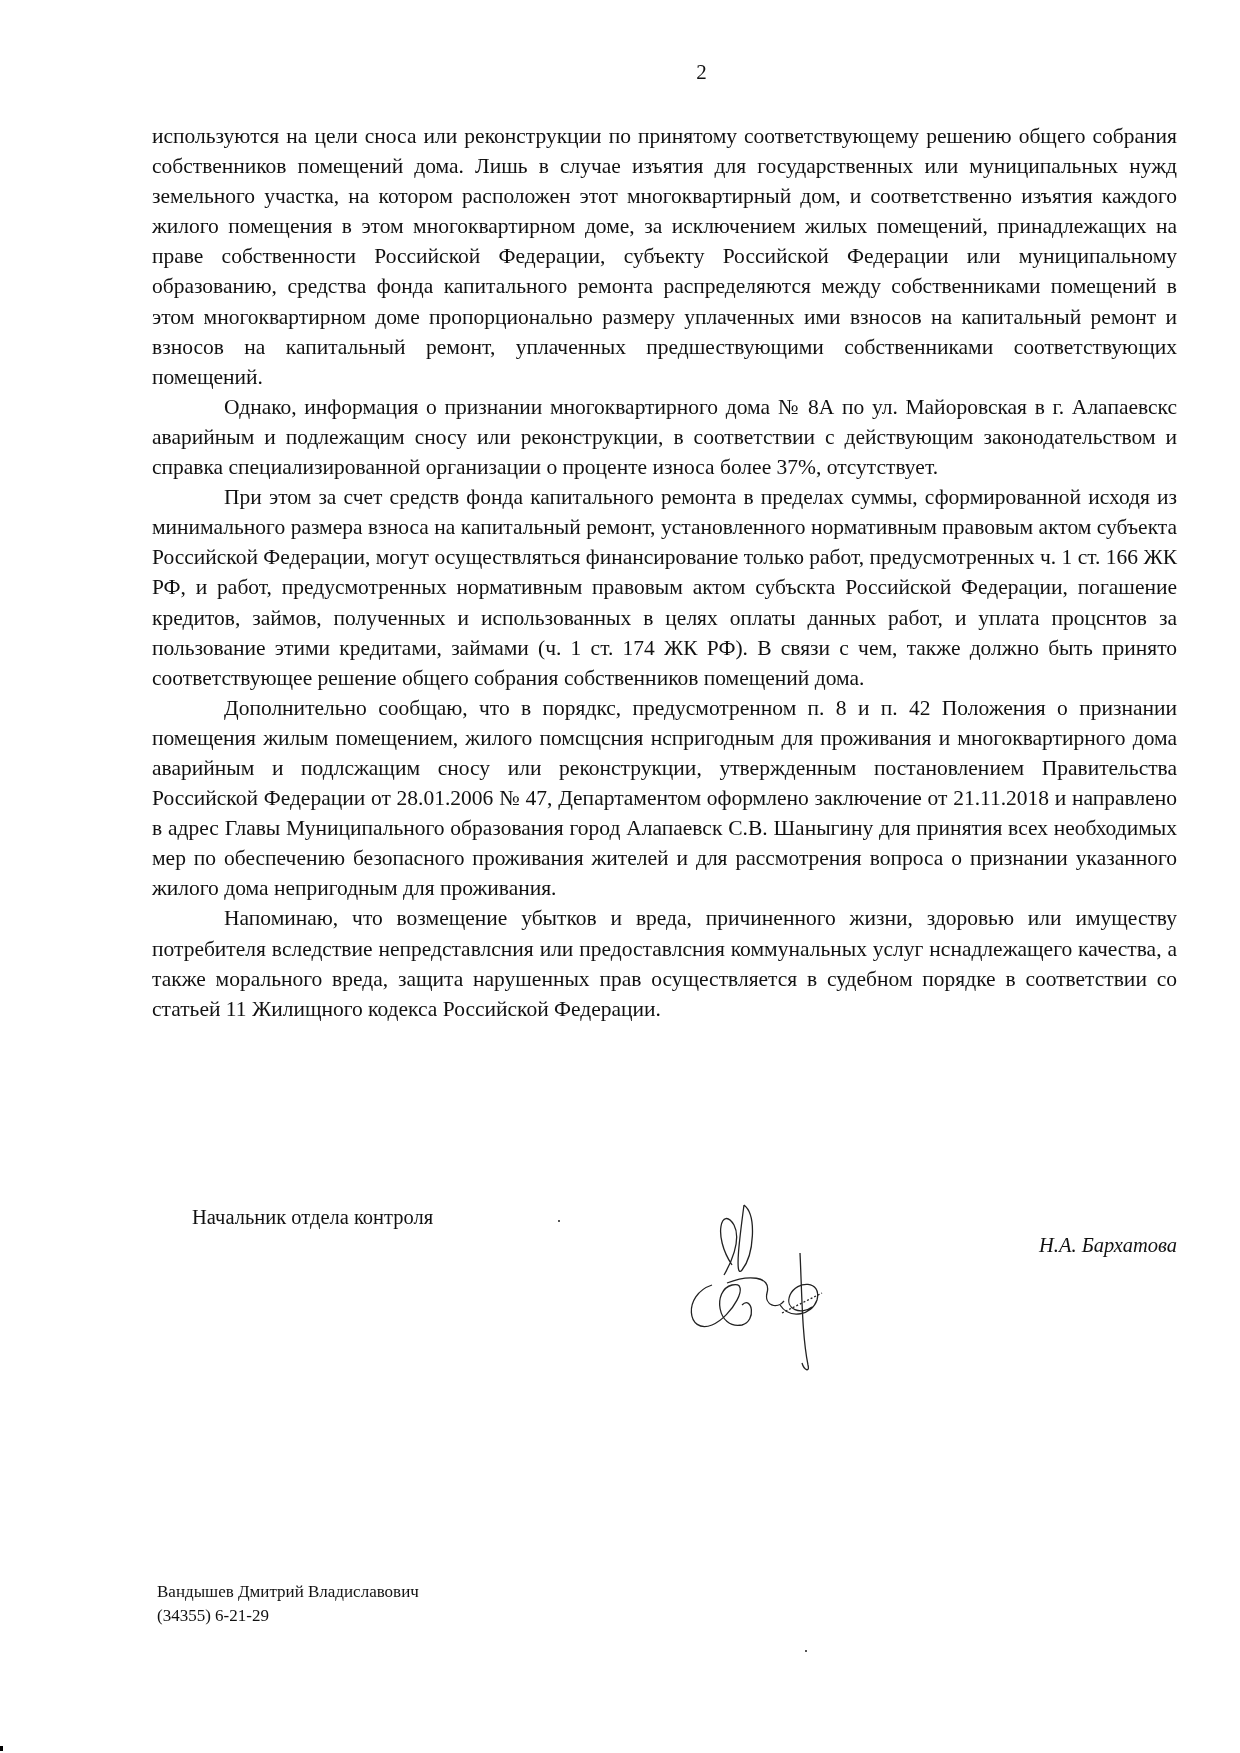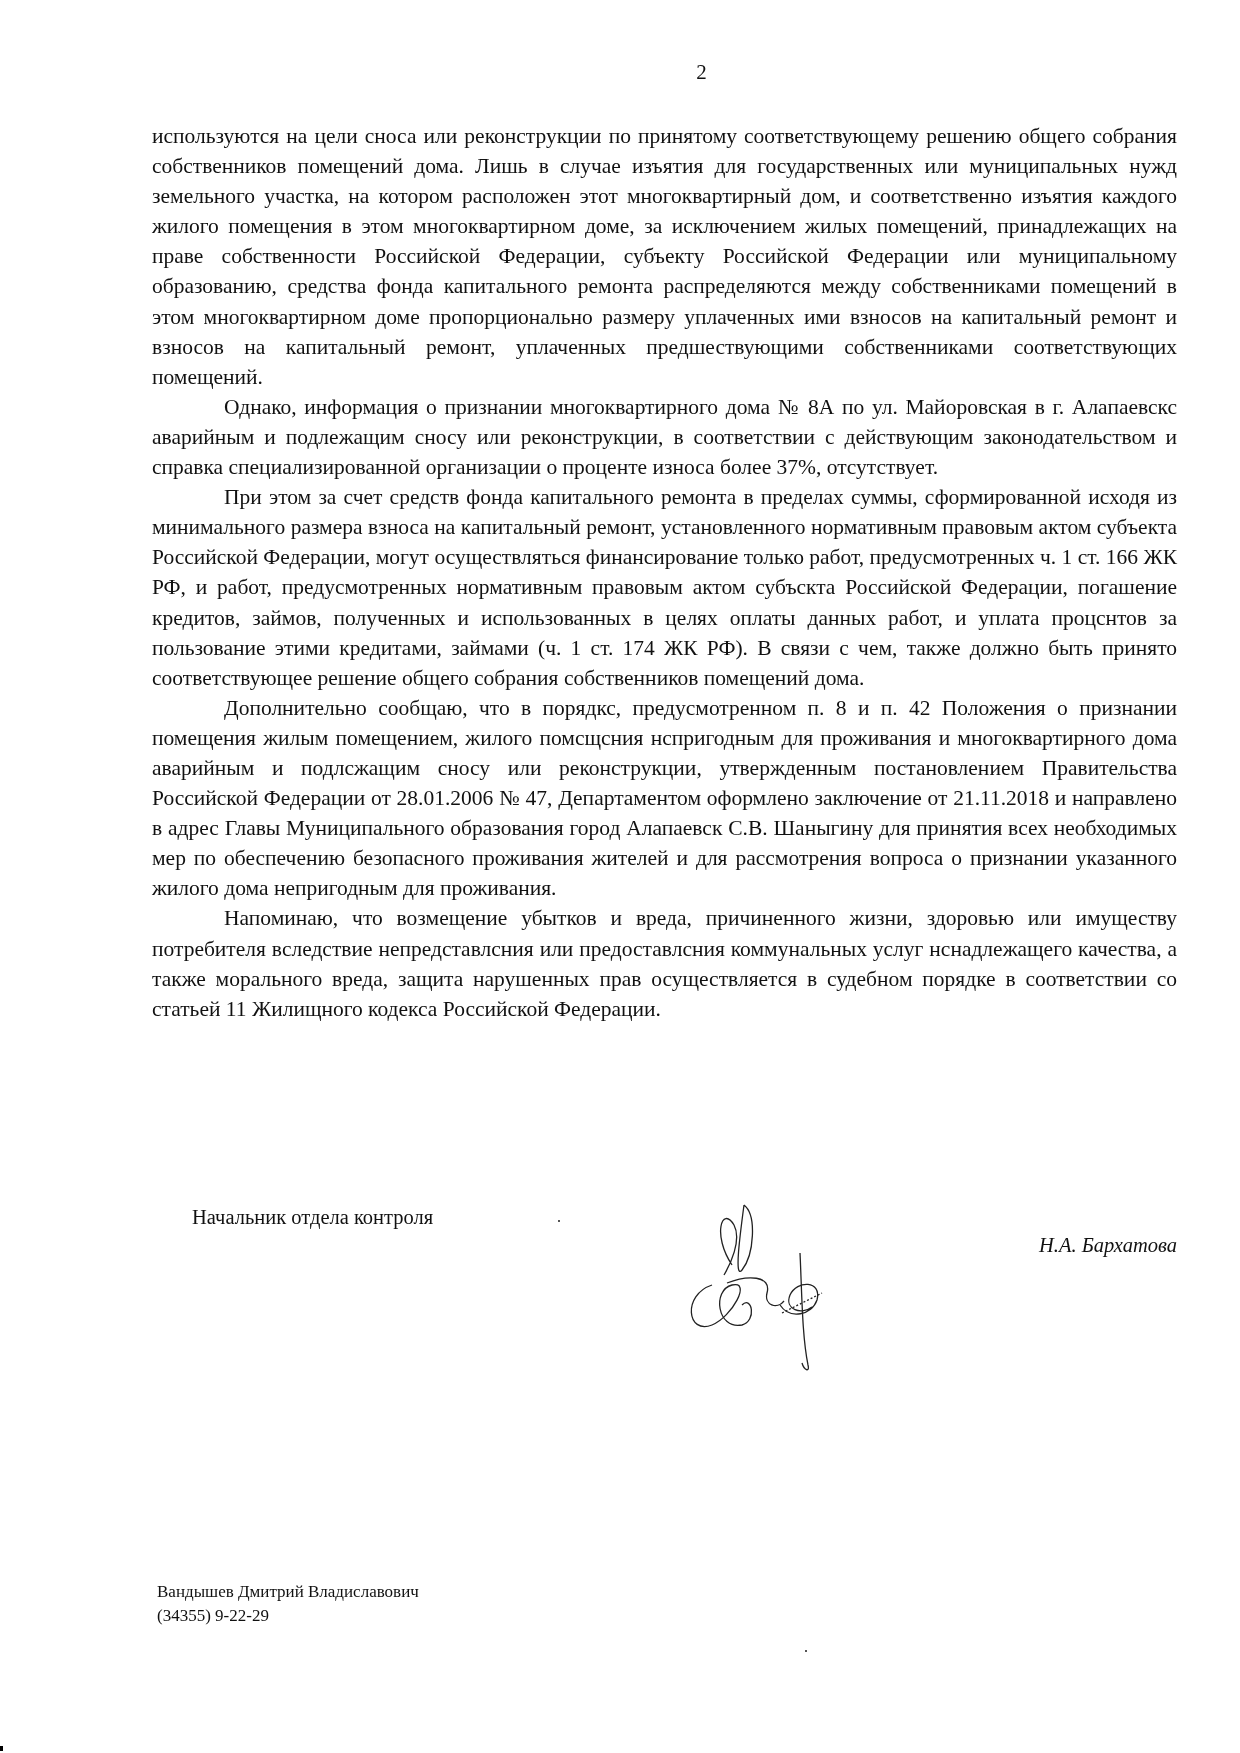--- a/index.html
+++ b/index.html
@@ -62,19 +62,19 @@
         <path d="M108 110 C 118 125, 140 120, 145 105 C 150 85, 125 85, 118 100 C 112 115, 130 120, 140 112"></path>
         <path d="M128 58 C 130 100, 130 140, 136 170 C 138 178, 132 175, 130 168"></path>
         <path d="M110 118 L 150 98" stroke-dasharray="2 2"></path>
       </g>
     </svg>
     <div class="sig-name">Н.А. Бархатова</div>
   </div>
 
   <div class="contact">
     <div>Вандышев Дмитрий Владиславович</div>
-    <div>(34355) 9-22-29</div>
+    <div>(34355) 6-21-29</div>
   </div>
 
   <div class="speck" style="left:558px; top:1220px;"></div>
   <div class="speck" style="left:805px; top:1650px;"></div>
   <div class="speck" style="left:0px; top:1746px; width:3px; height:5px; background:#000;"></div>
 </div>
 
 </body></html>

